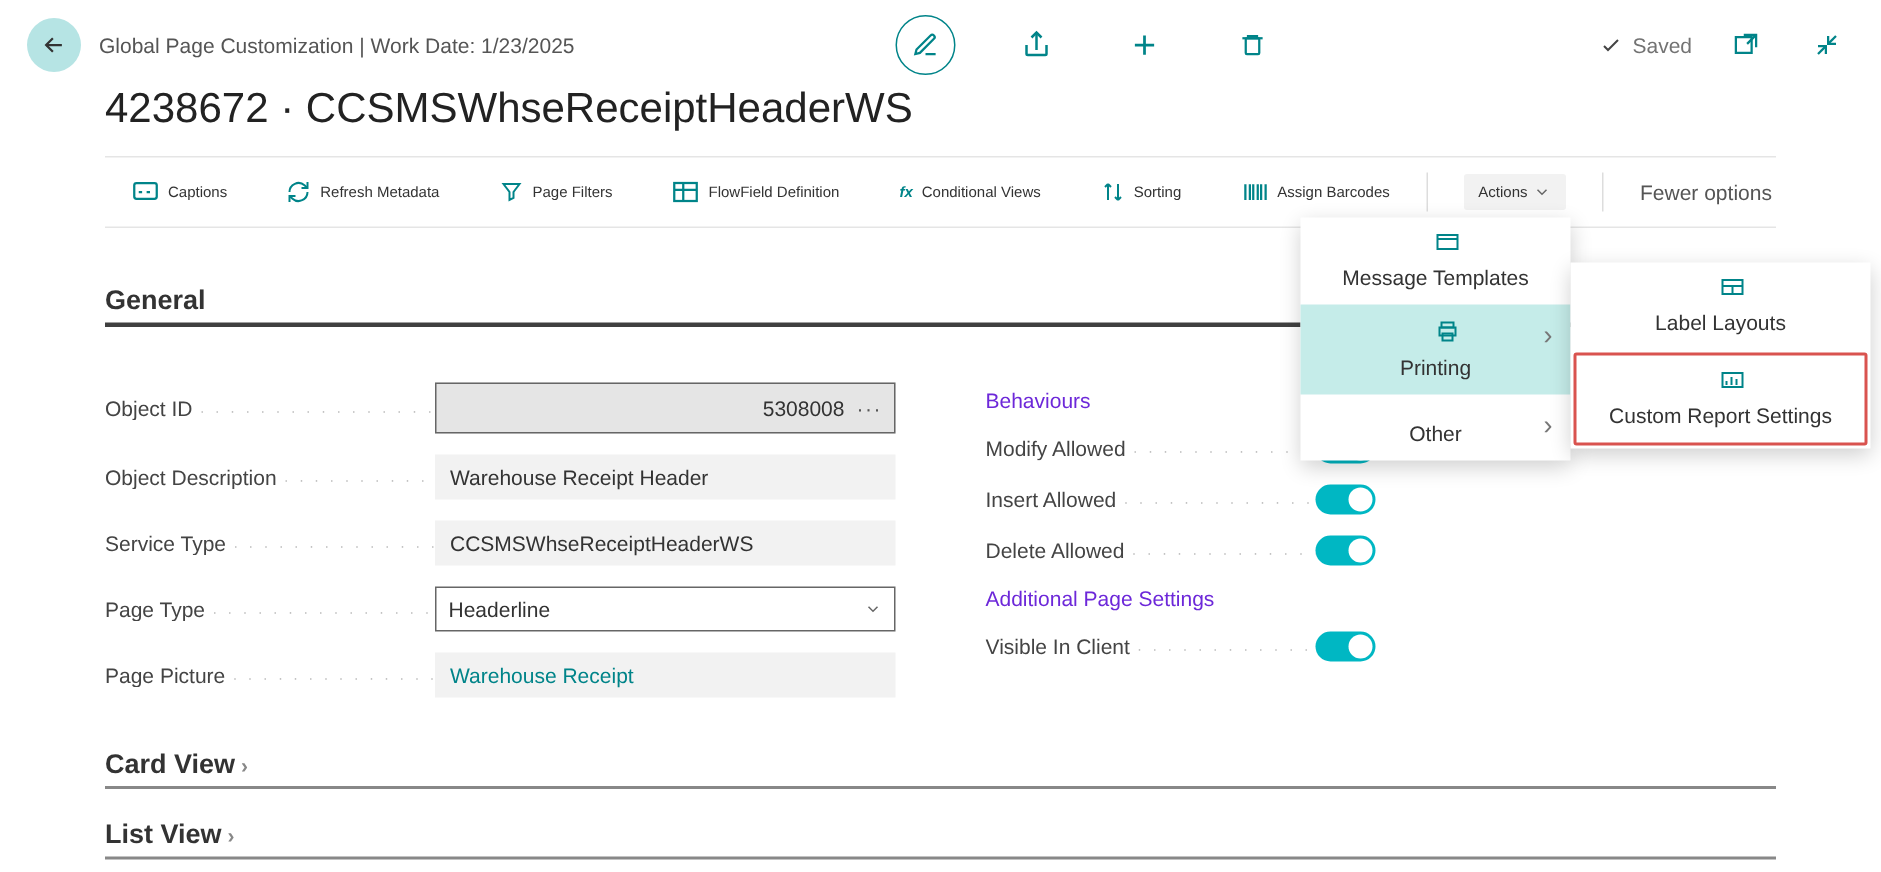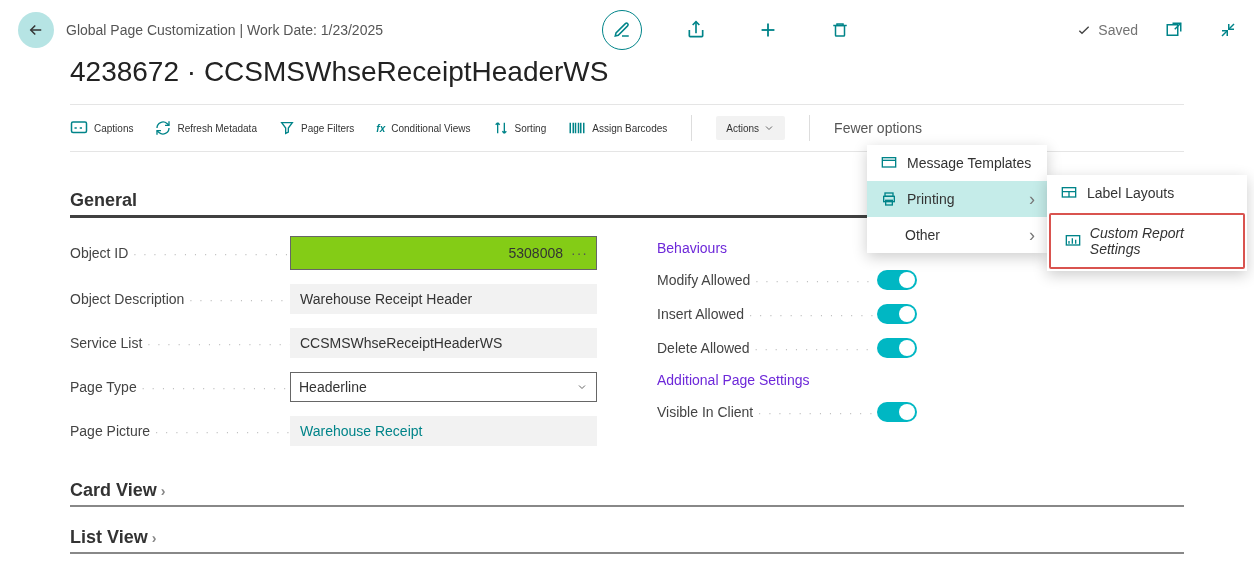--- a/index.html
+++ b/index.html
@@ -20,21 +20,21 @@
     font-size: 14px;
     color: var(--text);
     background: #fff;
     width: 1254px;
   }
 
   
   .topbar {
     display: flex;
     align-items: center;
-    padding: 10px 8px 0 18px;
+    padding: 10px 18px 0 18px;
     gap: 12px;
   }
   .back-btn {
     width: 36px; height: 36px;
     border-radius: 50%;
     background: #b6e4e4;
     display: flex; align-items: center; justify-content: center;
     color: #333;
     cursor: pointer;
   }
@@ -91,21 +91,21 @@
     position: relative;
   }
   .tb-item {
     display: flex;
     align-items: center;
     gap: 6px;
     color: #333;
     cursor: pointer;
     font-size: 10px;
   }
-  .tb-icon { color: var(--teal); display:inline-flex; }
+  .tb-icon { color: var(--teal); display:inline-flex;margin-left:18px; }
   .tb-divider { width: 1px; height: 26px; background: #ddd; margin: 0 2px; }
   .tb-actions {
     background: #f2f2f2;
     padding: 6px 10px;
     border-radius: 2px;
     display: flex; align-items: center; gap: 4px;
   }
   .fewer { color: #555; cursor: pointer; }
 
   
@@ -118,20 +118,21 @@
     z-index: 50;
   }
   .menu-item {
     display: flex;
     align-items: center;
     gap: 8px;
     padding: 10px 14px;
     cursor: pointer;
     color: #333;
     position: relative;
+    flex-direction: column;
   }
   .menu-item .tb-icon { width: 18px; }
   .menu-item.sel { background: var(--teal-bg); }
   .menu-item.sub::after {
     content: "›";
     position: absolute;
     right: 12px;
     font-size: 18px;
     color: #777;
   }
@@ -140,21 +141,20 @@
     left: 100%;
     top: 30px;
     background: #fff;
     box-shadow: 0 4px 14px rgba(0,0,0,0.2);
     min-width: 200px;
   }
   .submenu .menu-item.highlight {
     border: 2px solid #d9534f;
     border-radius: 2px;
     margin: 2px;
-    font-style: italic;
   }
 
   
   .content {
     padding: 18px 70px 40px 70px;
   }
   .section-head {
     font-size: 18px;
     font-weight: 600;
     padding-bottom: 4px;
@@ -167,21 +167,21 @@
   .section-head.collapsed {
     border-bottom: 2px solid #888;
   }
   .chev { font-size: 14px; color: #888; }
 
   .two-col {
     display: flex;
     gap: 60px;
     margin-top: 18px;
   }
-  .col { flex: 1; }
+  .col { flex: 1; margin-top: 19px; }
 
   .field-row {
     display: flex;
     align-items: center;
     margin-bottom: 14px;
   }
   .field-label {
     width: 220px;
     color: #444;
     position: relative;
@@ -192,21 +192,21 @@
     content: " · · · · · · · · · · · · · · · · · · · · · · · · · · · · · · · · · · ·";
     color: #bbb;
     letter-spacing: 2px;
     font-size: 10px;
   }
   .field-value {
     flex: 1;
   }
   .input-box {
     border: 1px solid #666;
-    background: #84cc16;
+    background: #e5e5e5;
     height: 30px;
     display: flex;
     align-items: center;
     padding: 16px 8px;
   }
   .input-box.right { justify-content: flex-end; }
   .input-box .dots { margin-left: 8px; color: #555; letter-spacing: 1px; cursor: pointer; }
   .readonly-box {
     background: var(--bg-field);
     height: 30px;
@@ -341,20 +341,29 @@
       </span>
     <span>Refresh Metadata</span>
   </div>
   <div class="tb-item">
     <span class="tb-icon">
         <svg width="16" height="16" viewBox="0 0 24 24" fill="none" stroke="#008489" stroke-width="2">
           <path d="M4 4h16l-6 8v6l-4 2v-8L4 4z"></path>
         </svg>
       </span>
     <span>Page Filters</span>
+  </div>
+  <div class="tb-item">
+    <span class="tb-icon">
+        <svg width="18" height="16" viewBox="0 0 24 20" fill="none" stroke="#008489" stroke-width="2">
+          <rect x="2" y="2" width="20" height="16"></rect>
+          <path d="M2 8h20M10 2v16"></path>
+        </svg>
+      </span>
+    <span>FlowField Definition</span>
   </div>
   <div class="tb-item">
     <span class="tb-icon" style="font-style:italic;font-weight:bold;color:#008489">fx</span>
     <span>Conditional Views</span>
   </div>
   <div class="tb-item">
     <span class="tb-icon">
         <svg width="16" height="16" viewBox="0 0 24 24" fill="none" stroke="#008489" stroke-width="2">
           <path d="M7 4v16M7 4l-3 3M7 4l3 3"></path>
           <path d="M17 20V4M17 20l-3-3M17 20l3-3"></path>
@@ -445,21 +454,21 @@
           </div>
         </div>
       </div>
       <div class="field-row">
         <div class="field-label"><span>Object Description</span></div>
         <div class="field-value">
           <div class="readonly-box">Warehouse Receipt Header</div>
         </div>
       </div>
       <div class="field-row">
-        <div class="field-label"><span>Service List</span></div>
+        <div class="field-label"><span>Service Type</span></div>
         <div class="field-value">
           <div class="readonly-box">CCSMSWhseReceiptHeaderWS</div>
         </div>
       </div>
       <div class="field-row">
         <div class="field-label"><span>Page Type</span></div>
         <div class="field-value">
           <div class="select-box">
             <span>Headerline</span>
             <svg width="12" height="12" viewBox="0 0 24 24" fill="none" stroke="#666" stroke-width="2">

